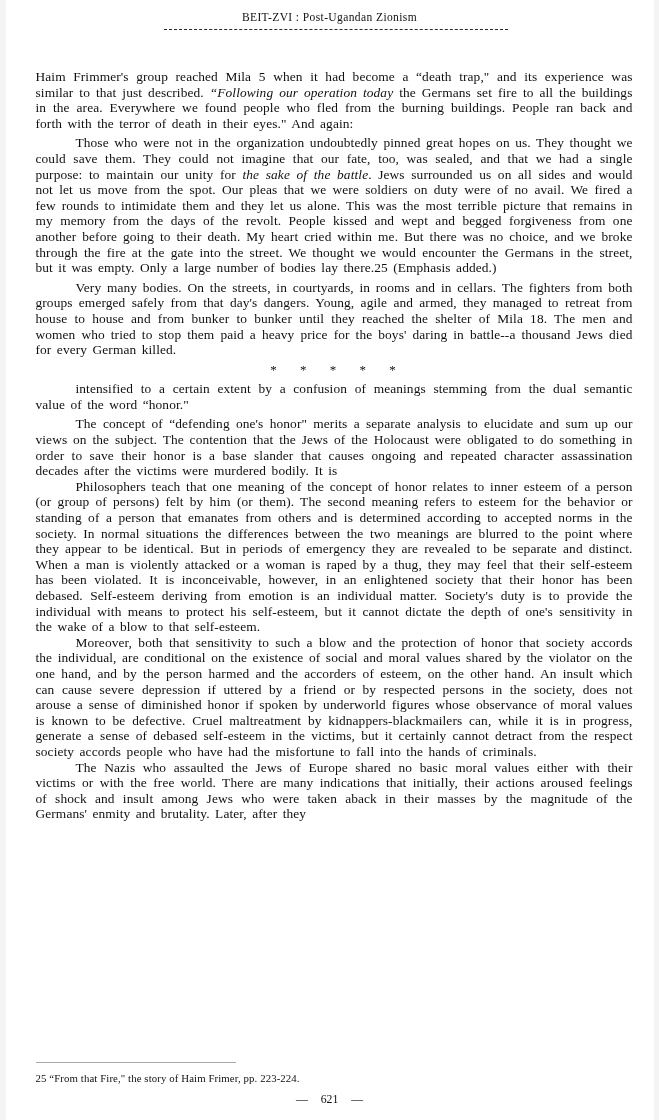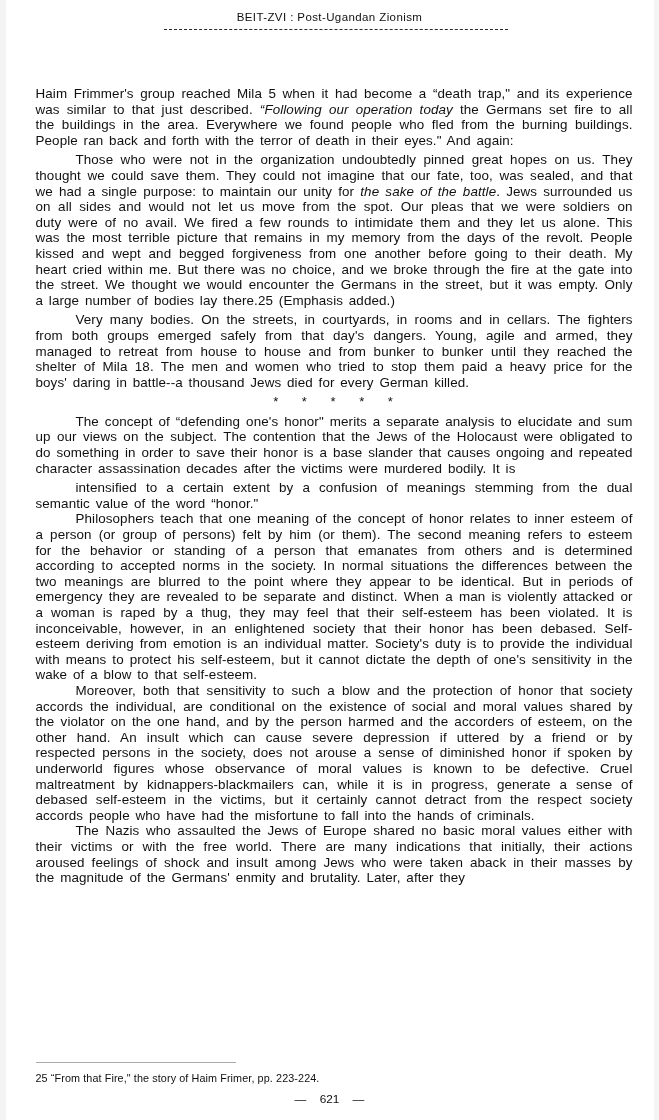--- a/index.html
+++ b/index.html
@@ -3,21 +3,21 @@
 <meta charset="utf-8">
 <style>
   * { margin: 0; padding: 0; box-sizing: border-box; }
   html, body { background: #f4f4f4; }
   .page {
     position: relative;
     width: 648px;
     height: 1120px;
     margin: 0 auto;
     background: #ffffff;
-    font-family: Liberation Sans, sans-serif;
+    font-family: Liberation Serif, serif;
     color: #101010;
     overflow: hidden;
     padding-left: 31px;
   }
   .header-title {
     position: absolute;
     top: 11px; left: 0;
     width: 100%;
     text-align: center;
     font-size: 11.5px;
@@ -26,21 +26,21 @@
   .header-rule {
     position: absolute;
     top: 22px;
     left: 158px;
     width: 344px;
     height: 8px;
     border-bottom: 1.6px dashed #2a2a2a;
   }
   .body-text {
     position: absolute;
-    top: 86px;
+    top: 69px;
     left: 30px;
     width: 597px;
     font-size: 13.4px;
     line-height: 15.6px;
     text-align: justify;
     letter-spacing: 0.1px;
     word-spacing: 2px;
   }
   .para { text-align: justify; }
   .para.indent { text-indent: 40px; }
@@ -86,22 +86,22 @@
 
   <div class="header-title">BEIT-ZVI : Post-Ugandan Zionism</div>
 
   <div class="header-rule"></div>
 
   <div class="body-text">
       <p class="para"><span>Haim Frimmer's group reached Mila 5 when it had become a “death trap," and its experience was similar to that just described. </span><i>“Following our operation today</i><span> the Germans set fire to all the buildings in the area. Everywhere we found people who fled from the burning buildings. People ran back and forth with the terror of death in their eyes." And again:</span></p>
       <p class="para indent gap"><span>Those who were not in the organization undoubtedly pinned great hopes on us. They thought we could save them. They could not imagine that our fate, too, was sealed, and that we had a single purpose: to maintain our unity for </span><i>the sake of the battle</i><span>. Jews surrounded us on all sides and would not let us move from the spot. Our pleas that we were soldiers on duty were of no avail. We fired a few rounds to intimidate them and they let us alone. This was the most terrible picture that remains in my memory from the days of the revolt. People kissed and wept and begged forgiveness from one another before going to their death. My heart cried within me. But there was no choice, and we broke through the fire at the gate into the street. We thought we would encounter the Germans in the street, but it was empty. Only a large number of bodies lay there.25 (Emphasis added.)</span></p>
       <p class="para indent gap"><span>Very many bodies. On the streets, in courtyards, in rooms and in cellars. The fighters from both groups emerged safely from that day's dangers. Young, agile and armed, they managed to retreat from house to house and from bunker to bunker until they reached the shelter of Mila 18. The men and women who tried to stop them paid a heavy price for the boys' daring in battle--a thousand Jews died for every German killed.</span></p>
       <p class="para gap separator"><span>* * * * *</span></p>
+      <p class="para indent gap"><span>intensified to a certain extent by a confusion of meanings stemming from the dual semantic value of the word “honor."</span></p>
       <p class="para indent gap"><span>The concept of “defending one's honor" merits a separate analysis to elucidate and sum up our views on the subject. The contention that the Jews of the Holocaust were obligated to do something in order to save their honor is a base slander that causes ongoing and repeated character assassination decades after the victims were murdered bodily. It is</span></p>
-      <p class="para indent gap"><span>intensified to a certain extent by a confusion of meanings stemming from the dual semantic value of the word “honor."</span></p>
       <p class="para indent"><span>Philosophers teach that one meaning of the concept of honor relates to inner esteem of a person (or group of persons) felt by him (or them). The second meaning refers to esteem for the behavior or standing of a person that emanates from others and is determined according to accepted norms in the society. In normal situations the differences between the two meanings are blurred to the point where they appear to be identical. But in periods of emergency they are revealed to be separate and distinct. When a man is violently attacked or a woman is raped by a thug, they may feel that their self-esteem has been violated. It is inconceivable, however, in an enlightened society that their honor has been debased. Self-esteem deriving from emotion is an individual matter. Society's duty is to provide the individual with means to protect his self-esteem, but it cannot dictate the depth of one's sensitivity in the wake of a blow to that self-esteem.</span></p>
       <p class="para indent"><span>Moreover, both that sensitivity to such a blow and the protection of honor that society accords the individual, are conditional on the existence of social and moral values shared by the violator on the one hand, and by the person harmed and the accorders of esteem, on the other hand. An insult which can cause severe depression if uttered by a friend or by respected persons in the society, does not arouse a sense of diminished honor if spoken by underworld figures whose observance of moral values is known to be defective. Cruel maltreatment by kidnappers-blackmailers can, while it is in progress, generate a sense of debased self-esteem in the victims, but it certainly cannot detract from the respect society accords people who have had the misfortune to fall into the hands of criminals.</span></p>
       <p class="para indent"><span>The Nazis who assaulted the Jews of Europe shared no basic moral values either with their victims or with the free world. There are many indications that initially, their actions aroused feelings of shock and insult among Jews who were taken aback in their masses by the magnitude of the Germans' enmity and brutality. Later, after they</span></p>
     </div>
 
   <div class="footnote-rule"></div>
 
   <div class="footnote">25 “From that Fire," the story of Haim Frimer, pp. 223-224.</div>
 
   <div class="footer">—  621  —</div>

